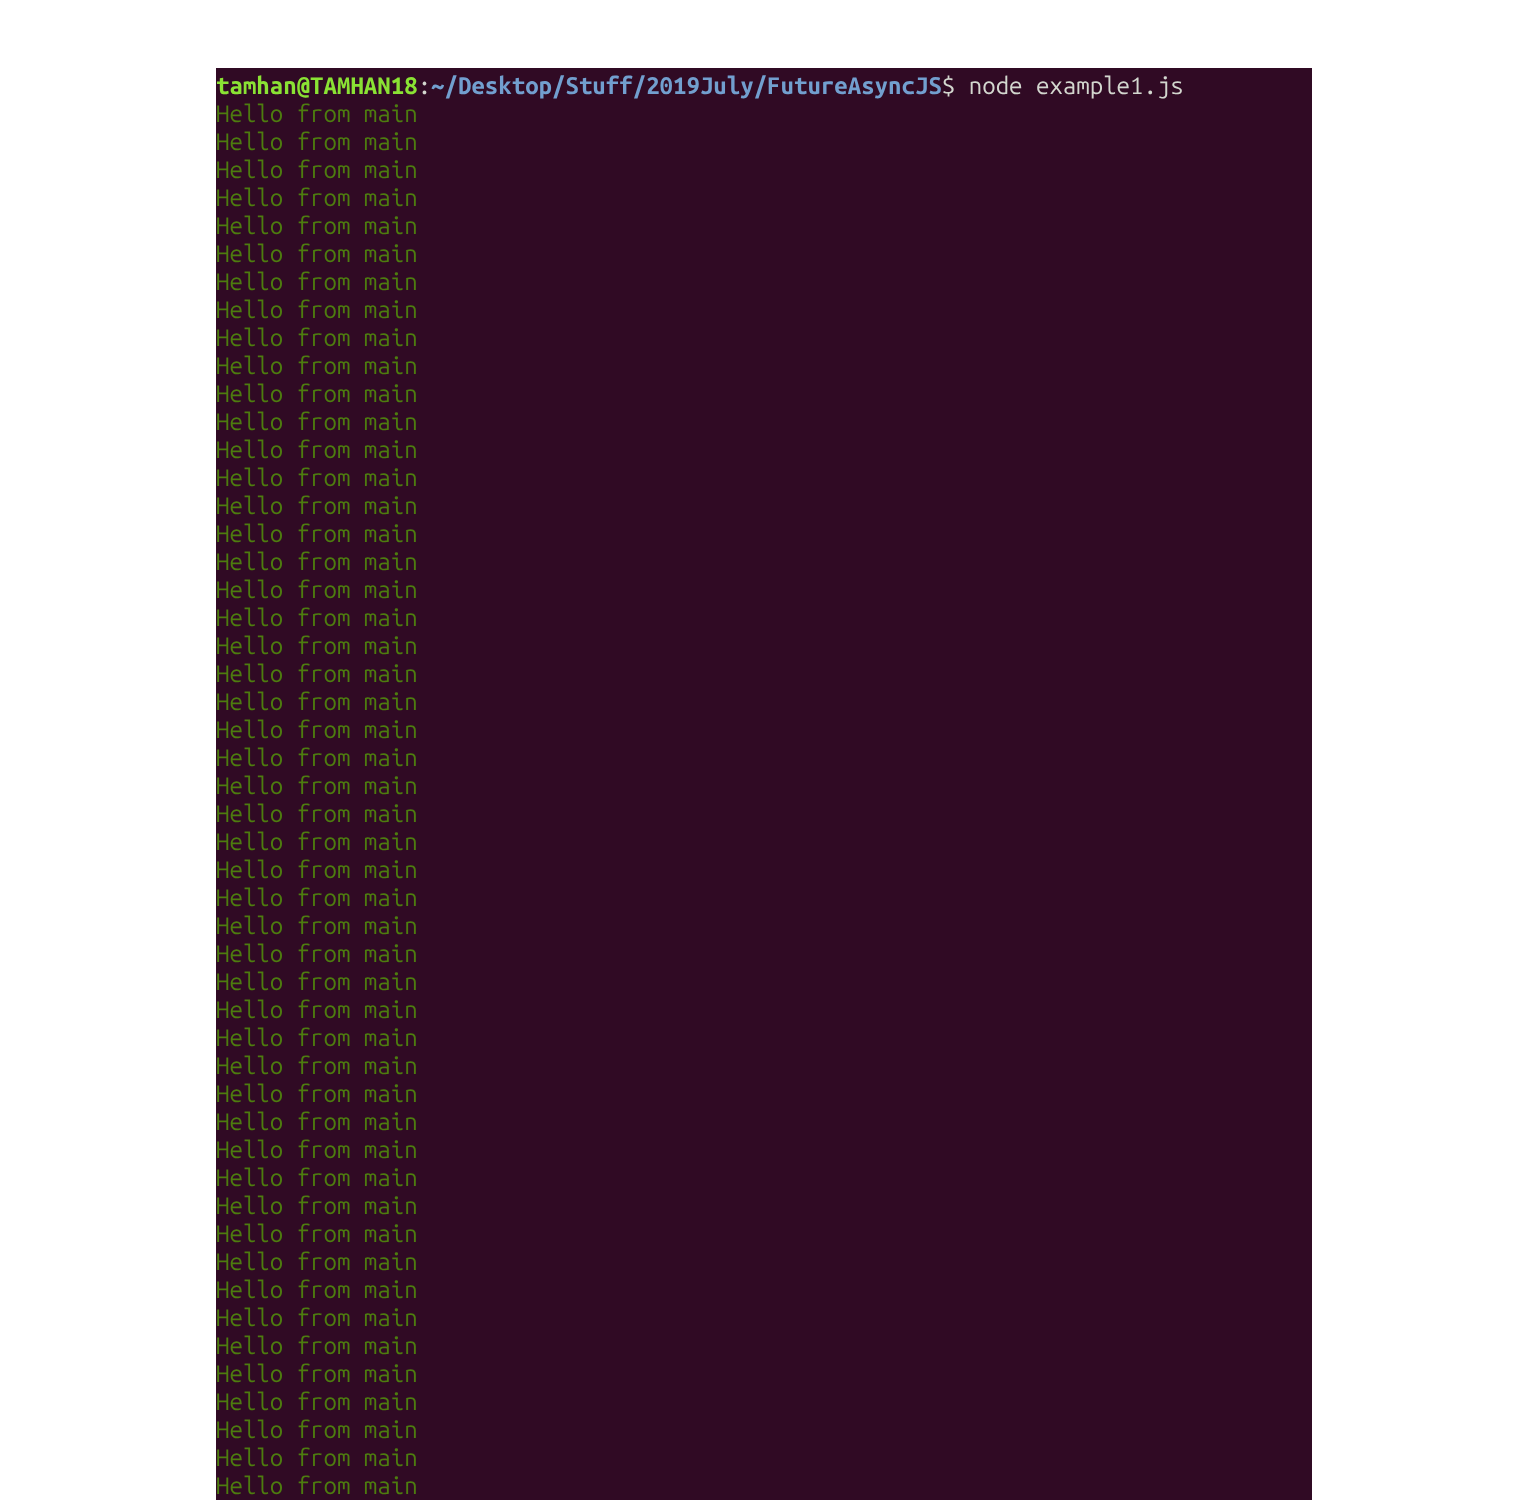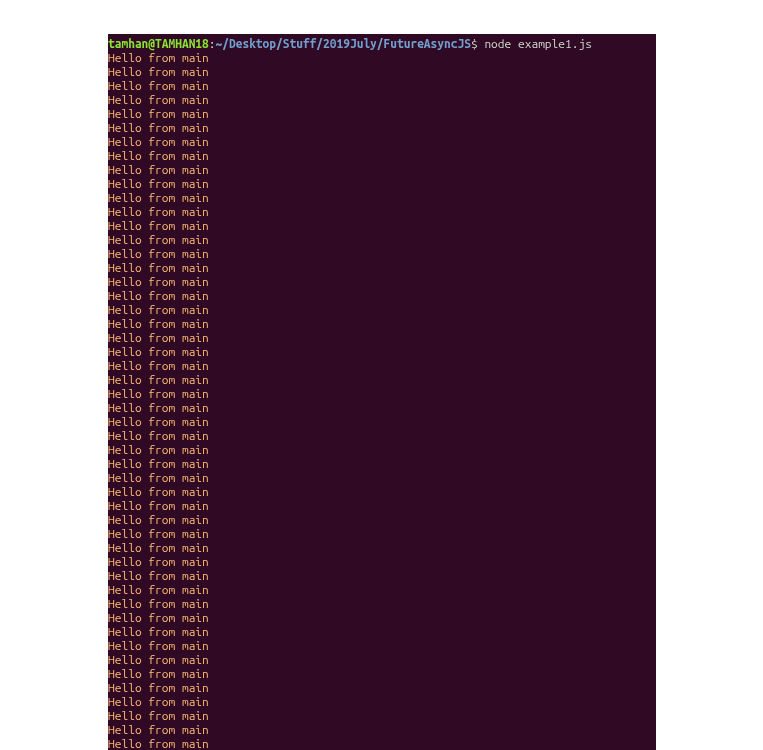--- a/index.html
+++ b/index.html
@@ -39,21 +39,21 @@
       color: #729fcf;
       font-weight: bold;
     }
     .dollar {
       color: #d3d7cf;
     }
     .command {
       color: #d3d7cf;
     }
     .output-line {
-      color: #fdba74;
+      color: #4d7c0f;
       white-space: pre;
     }
   </style>
 </head>
 <body>
 
 <div class="terminal">
   <div class="prompt-line"><span class="user-host">tamhan@TAMHAN18</span><span class="colon">:</span><span class="path">~/Desktop/Stuff/2019July/FutureAsyncJS</span><span class="dollar">$ </span><span class="command">node example1.js</span></div>
   <div id="output-container">
       <div class="output-line">Hello from main</div>

